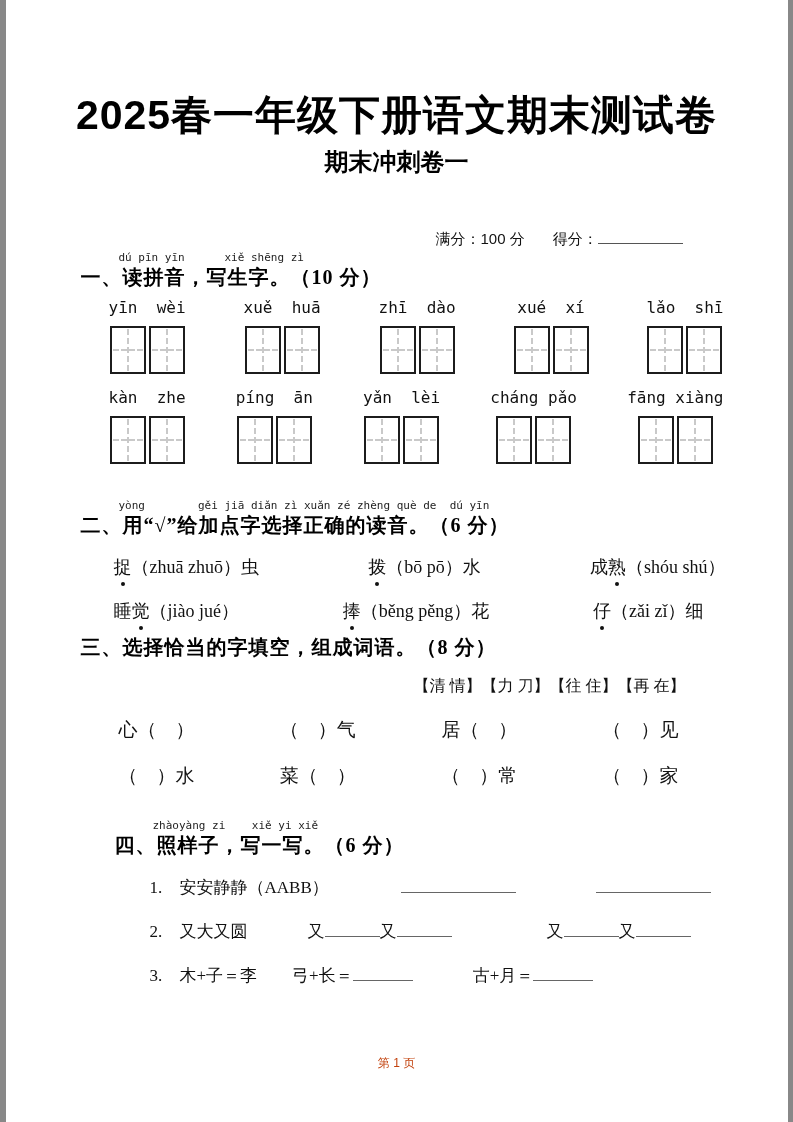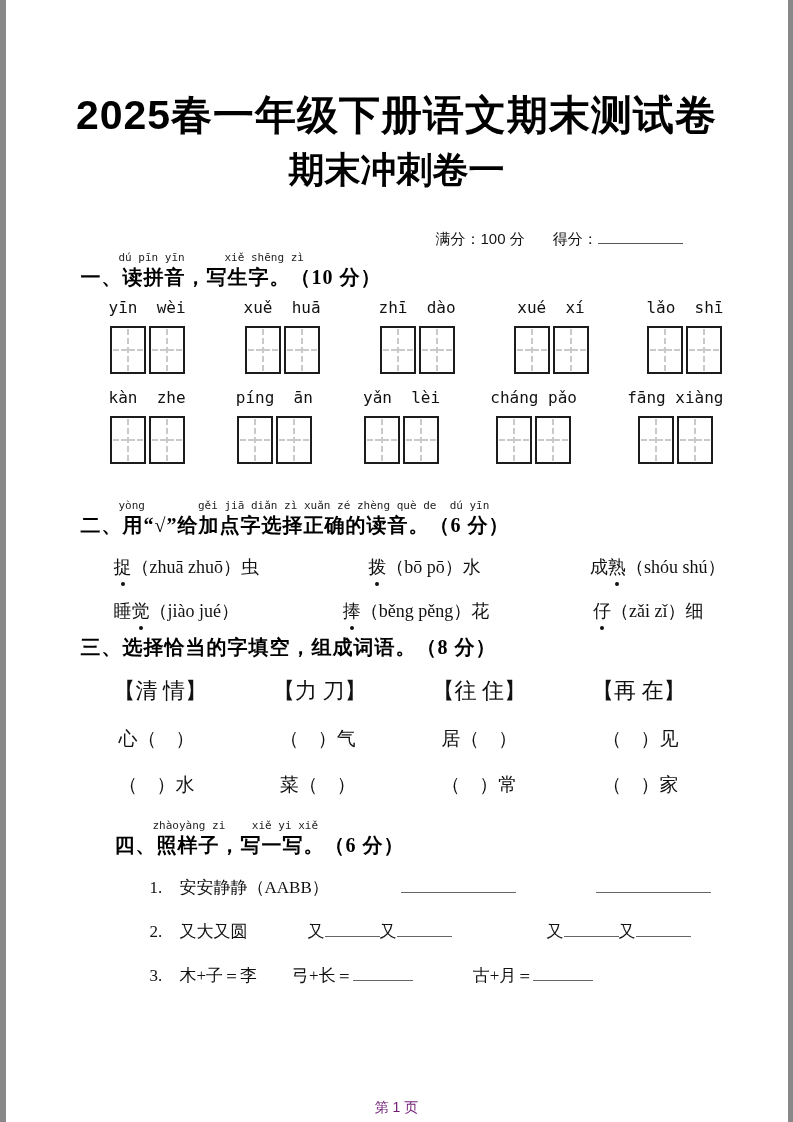--- a/index.html
+++ b/index.html
@@ -16,21 +16,21 @@
   .title {
     position:absolute; top:88px; left:0; width:100%;
     text-align:center;
     font-family:"Liberation Sans","DejaVu Sans",sans-serif;
     font-weight:700; font-size:41px; letter-spacing:1px; color:#000;
   }
   .subtitle {
     position:absolute; top:146px; left:0; width:100%;
     text-align:center;
     font-family:"Liberation Sans","DejaVu Sans",sans-serif;
-    font-weight:700; font-size:36px; color:#000;
+    font-weight:700; font-size:24px; color:#000;
   }
   .score-line {
     position:absolute; top:230px; left:430px;
     font-family:"Liberation Sans","DejaVu Sans",sans-serif;
     font-size:15px; color:#111;
   }
   .score-line .gap { display:inline-block; width:28px; }
   .score-blank {
     display:inline-block; width:85px; height:14px;
     border-bottom:1.5px solid #555; vertical-align:baseline;
@@ -73,45 +73,44 @@
     font-size:18px; line-height:30px; white-space:nowrap;
   }
   .choice-row.r2 { width:590px;gap:44px; }
   .dotchar { position:relative; display:inline-block; }
   .dotchar::after {
     content:""; position:absolute; left:50%; bottom:-4px;
     width:4px; height:4px; margin-left:-2px; border-radius:50%; background:#111;
   }
   
   .bracket-row {
-    display:flex; justify-content:space-between;
+    display:flex; justify-content:flex-end;
     margin:16px 0 0 33px; width:572px;
-    font-size:22px; white-space:nowrap;
+    font-size:16px; white-space:nowrap;
   }
   .fill-row {
     display:flex; justify-content:space-between;
     margin:20px 0 0 38px; width:560px;
     font-size:19px; white-space:nowrap;
   }
   
   .ex-line { margin:16px 0 0 35px; font-size:17px; line-height:28px; white-space:nowrap; }
   .ex-num { display:inline-block; width:30px; }
   .blank {
     display:inline-block; border-bottom:1.5px solid #666;
     height:16px; vertical-align:baseline;
   }
   .blank.w115 { width:115px; }
   .blank.w55  { width:55px; }
   .blank.w60  { width:60px; }
   .sp { display:inline-block; }
   .footer {
     position:absolute; top:1055px; left:0; width:100%;
-    text-align:center; font-size:14px; color:#701a75;
-    font-family:"Liberation Sans","DejaVu Sans",sans-serif;
-    margin-top:44px;
+    text-align:center; font-size:12px; color:#c2410c;
+    font-family:"Liberation Sans","DejaVu Sans",sans-serif;
   }
 </style>
 </head>
 <body>
 
 <div class="page">
 
   <div class="title">2025春一年级下册语文期末测试卷</div>
   <div class="subtitle">期末冲刺卷一</div>
 

